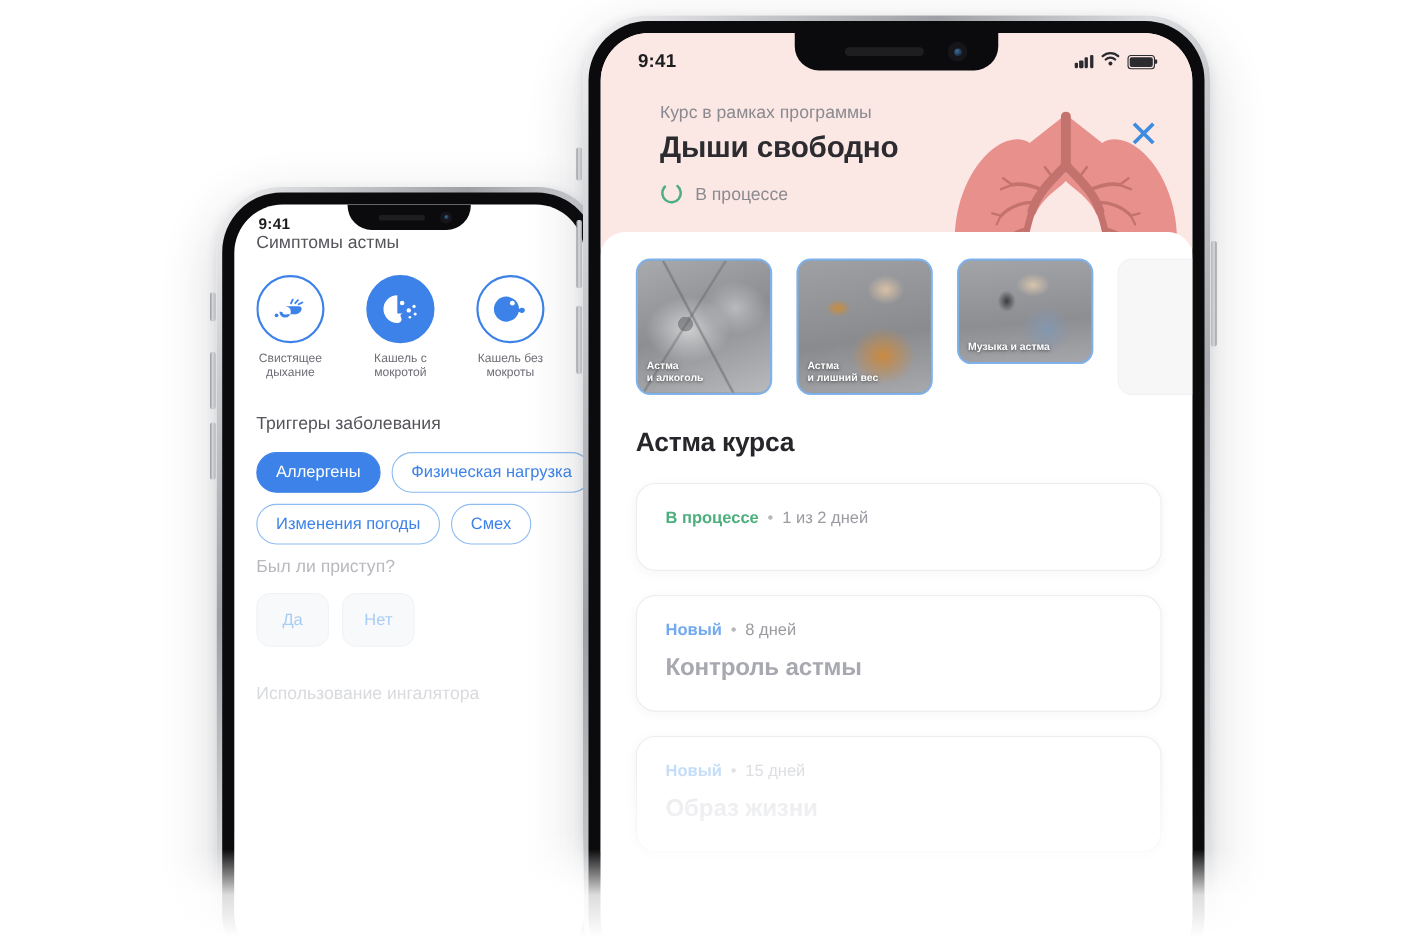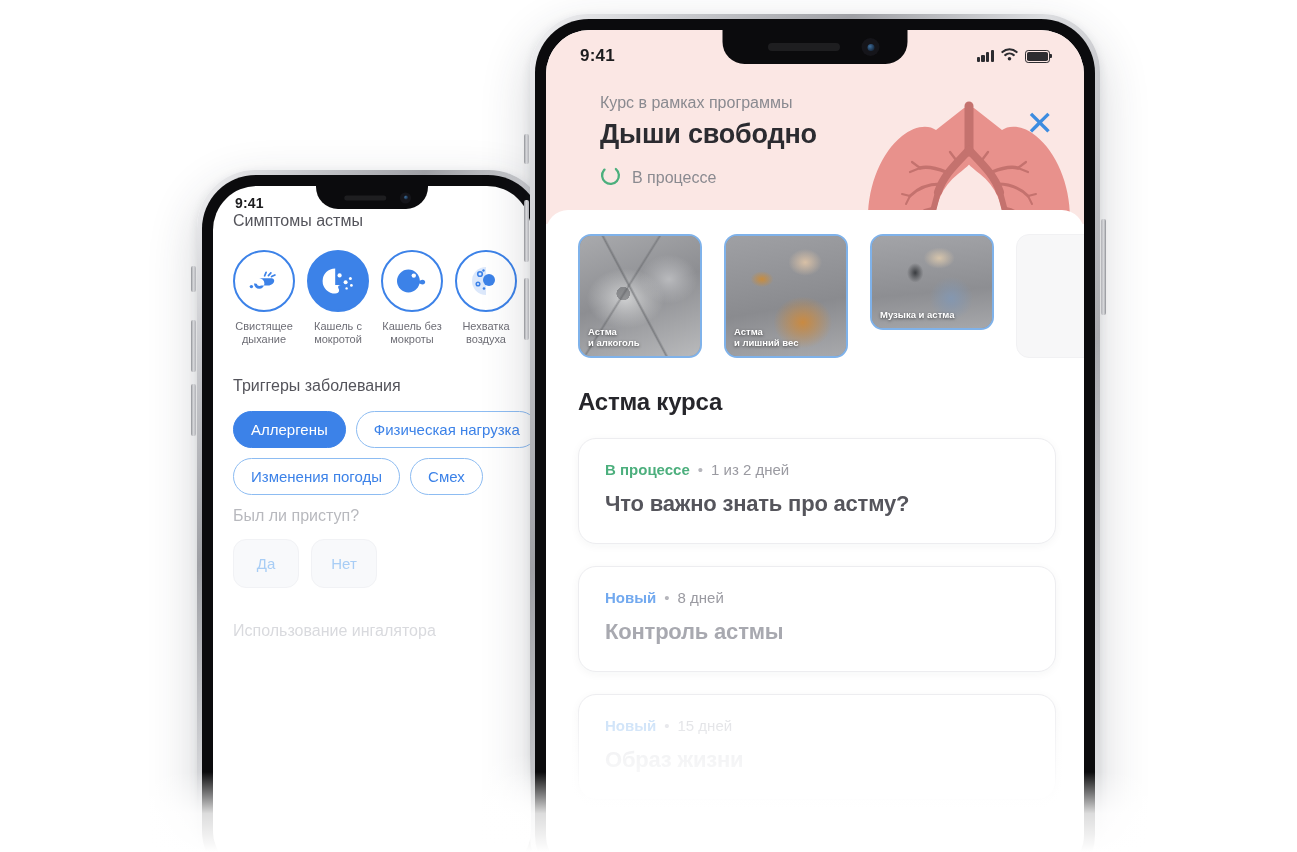--- a/index.html
+++ b/index.html
@@ -189,21 +189,21 @@
         <div class="statusbar" style="height:34px;padding:0 22px">
           <div class="sb-time" style="font-size:14px">9:41</div>
           <div class="sb-right"></div>
         </div>
 
 
         <div style="padding:26px 0 0 20px">
 
           <div class="sec-title" style="font-size:16px;margin-bottom:20px">Симптомы астмы</div>
 
-          <div class="symptoms" style="gap:12px;margin-bottom:30px">
+          <div class="symptoms" style="gap:38px;margin-bottom:30px">
 
             <div class="sym">
               <div class="circ" style="width:62px;height:62px">
                 <svg width="34" height="34" viewBox="0 0 34 34">
                     <g fill="#3c82e8">
                   <path d="M7 19.5a5.2 5.2 0 1 0 5.2-5.2h12.4c1.5 0 2.6 1 2.6 2.3 0 2.6-2.6 5-6.2 5H12.2A5.2 5.2 0 0 0 7 19.5z"></path>
                   <circle cx="12.2" cy="19.5" r="2.4" fill="#fff"></circle>
                   <circle cx="4.4" cy="22.6" r="1.7"></circle>
                   <path d="M17.6 11.8l1.5-3.4M21.4 11.6l2.5-2.7M24.6 12.6l3.3-1.6" stroke="#3c82e8" stroke-width="1.7" stroke-linecap="round" fill="none"></path>
                 </g>
@@ -417,21 +417,20 @@
 
           <div style="padding:6px 0 0 32px">
             <div class="mod-head" style="font-size:24px;margin-bottom:22px">Астма курса</div>
 
             <div class="mod-card" style="width:478px;padding:22px 26px 26px;margin-bottom:22px">
               <div class="mod-meta" style="gap:8px;margin-bottom:13px;font-size:15px">
                 <span class="mod-state" style="color:#4caf7d">В процессе</span>
                 <span class="mod-dot">•</span>
                 <span class="mod-days">1 из 2 дней</span>
               </div>
-              <div class="mod-title" style="font-size:22px">Что важно знать про астму?</div>
             </div>
 
             <div class="mod-card" style="width:478px;padding:22px 26px 26px;margin-bottom:22px">
               <div class="mod-meta" style="gap:8px;margin-bottom:13px;font-size:15px">
                 <span class="mod-state" style="color:#72a9ef">Новый</span>
                 <span class="mod-dot">•</span>
                 <span class="mod-days">8 дней</span>
               </div>
               <div class="mod-title" style="font-size:22px;color:#a8a9b0">Контроль астмы</div>
             </div>

